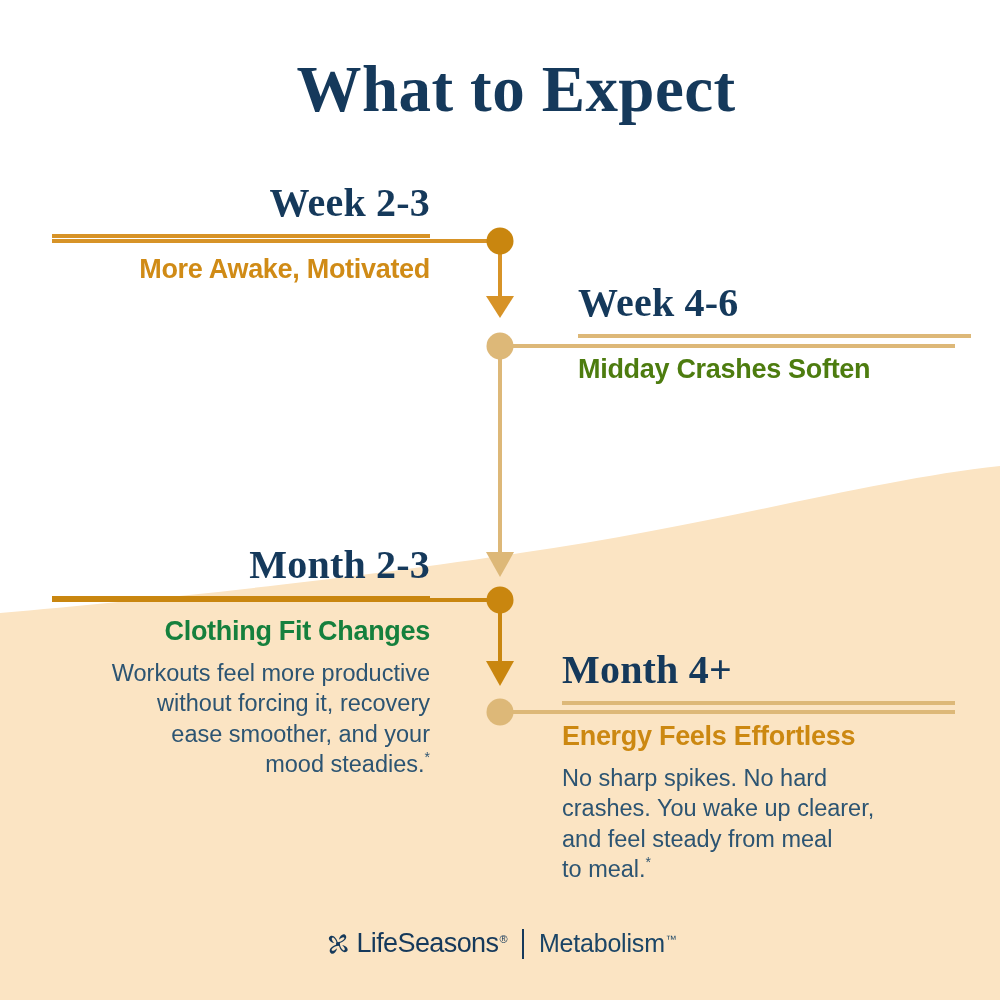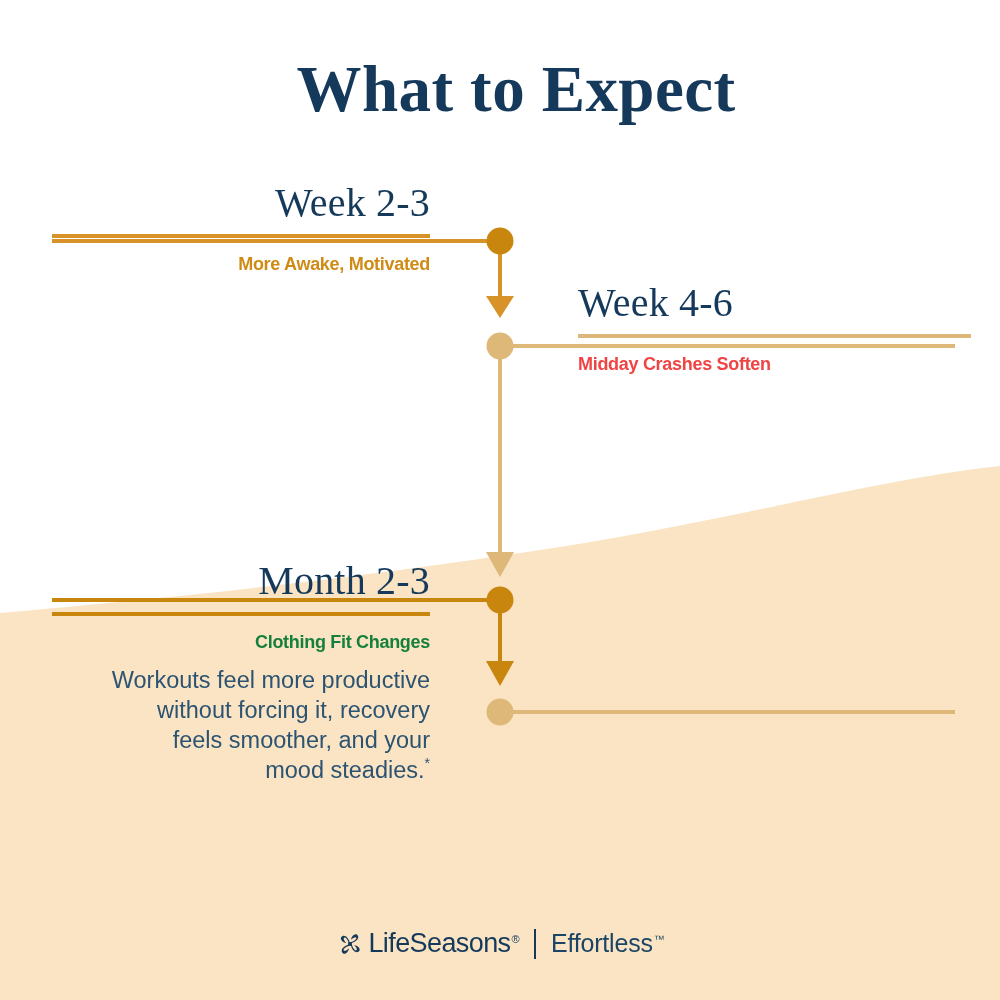--- a/index.html
+++ b/index.html
@@ -47,36 +47,36 @@
   }
 
   
   #spine { position: absolute; left: 0; top: 0; width: 1000px; height: 1000px; z-index: 3; }
 
   
   .block { position: absolute; z-index: 4; }
 
   .block .era {
     font-family: "Liberation Serif", serif;
-    font-weight: normal;
+    font-weight: bold;
     font-size: 40px;
     color: #15395B;
     line-height: 1.0;
     letter-spacing: 0.2px;
   }
 
   .block .rule {
     height: 4px;
     margin-top: 11px;
   }
 
   .block .subhead {
     font-family: "Liberation Sans", sans-serif;
     font-weight: bold;
-    font-size: 18px;
+    font-size: 27px;
     line-height: 1.05;
     margin-top: 17px;
     letter-spacing: -0.3px;
   }
 
   .block .body {
     font-family: "Liberation Sans", sans-serif;
     font-size: 23.5px;
     line-height: 1.28;
     color: #2C5472;
@@ -90,31 +90,31 @@
     color: #2C5472;
   }
 
   
   .block.left  { text-align: right; }
   .block.right { text-align: left; }
 
   
   #block-1 { left: 52px;  top: 183px;  width: 378px; }
   #block-2 { left: 562px; top: 283px;  width: 393px; margin-left: 16px; }
-  #block-3 { left: 52px;  top: 545px;  width: 378px; margin-top: 16px; }
+  #block-3 { left: 52px;  top: 545px;  width: 378px; }
   #block-4 { left: 562px; top: 650px;  width: 393px; }
 
   
   #block-1 .rule { width: 378px; background: #D79327; }
   #block-2 .rule { width: 393px; background: #DDB878; }
   #block-3 .rule { width: 378px; background: #C9860F; }
   #block-4 .rule { width: 393px; background: #DDB878; }
 
   #block-1 .subhead { color: #D08B16; }
-  #block-2 .subhead { color: #ef4444; }
+  #block-2 .subhead { color: #4d7c0f; }
   #block-3 .subhead { color: #15803d; }
   #block-4 .subhead { color: #CC8811; }
 
   
   #footer-logo {
     position: absolute;
     left: 0; top: 928px;
     width: 1000px;
     display: flex;
     align-items: center;
@@ -199,37 +199,46 @@
     <div class="rule"></div>
     <div class="subhead">Midday Crashes Soften</div>
   </div>
 
   <div class="block left" id="block-3">
     <div class="era">Month 2-3</div>
     <div class="rule"></div>
     <div class="subhead">Clothing Fit Changes</div>
     <div class="body"><span>Workouts feel more productive
 without forcing it, recovery
-feels smoother, and your
+ease smoother, and your
 mood steadies.</span><span class="ast">*</span></div>
   </div>
 
+  <div class="block right" id="block-4">
+    <div class="era">Month 4+</div>
+    <div class="rule"></div>
+    <div class="subhead">Energy Feels Effortless</div>
+    <div class="body"><span>No sharp spikes. No hard
+crashes. You wake up clearer,
+and feel steady from meal
+to meal.</span><span class="ast">*</span></div>
+  </div>
 
   <div id="footer-logo">
 
     <svg class="mark" viewBox="0 0 100 100">
       <g fill="#15395B">
         <path d="M50,48 C46,30 34,18 24,24 C14,30 22,44 38,47 C30,39 27,31 31,29 C36,27 43,37 46,48 Z"></path>
         <path d="M52,48 C70,44 82,32 76,22 C70,12 56,20 53,36 C61,28 69,25 71,29 C73,34 63,41 52,44 Z"></path>
         <path d="M52,52 C56,70 68,82 78,76 C88,70 80,56 64,53 C72,61 75,69 71,71 C66,73 59,63 56,52 Z"></path>
         <path d="M48,52 C30,56 18,68 24,78 C30,88 44,80 47,64 C39,72 31,75 29,71 C27,66 37,59 48,56 Z"></path>
         <circle cx="50" cy="50" r="7"></circle>
       </g>
     </svg>
 
     <span class="brand"><span>LifeSeasons</span><span class="reg">®</span></span>
 
     <span class="divider"></span>
 
-    <span class="product"><span>Effortless</span><span class="tm">™</span></span>
+    <span class="product"><span>Metabolism</span><span class="tm">™</span></span>
   </div>
 
 </div>
 
 </body></html>

